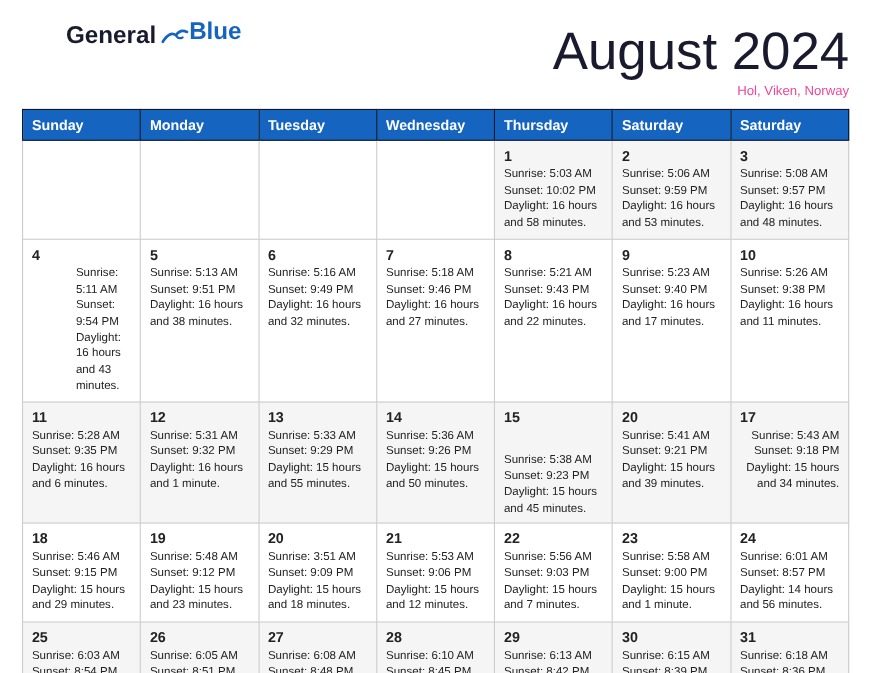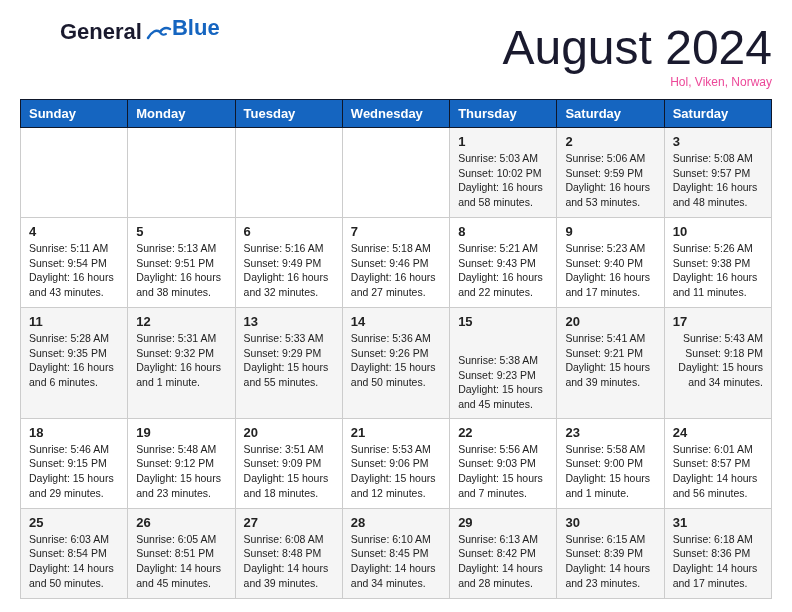--- a/index.html
+++ b/index.html
@@ -132,21 +132,21 @@
           <span class="day-number">3</span>
           <div class="cell-content" style="white-space: pre-line;">Sunrise: 5:08 AM
 Sunset: 9:57 PM
 Daylight: 16 hours
 and 48 minutes.</div>
         </td>
       </tr>
       <tr>
         <td>
           <span class="day-number">4</span>
-          <div class="cell-content" style="white-space: pre-line;">Sunrise: 5:11 AM
+          <div class="cell-content" style="white-space: pre-line; margin-left: 40px;">Sunrise: 5:11 AM
 Sunset: 9:54 PM
 Daylight: 16 hours
 and 43 minutes.</div>
         </td>
         <td>
           <span class="day-number">5</span>
           <div class="cell-content" style="white-space: pre-line;">Sunrise: 5:13 AM
 Sunset: 9:51 PM
 Daylight: 16 hours
 and 38 minutes.</div>

